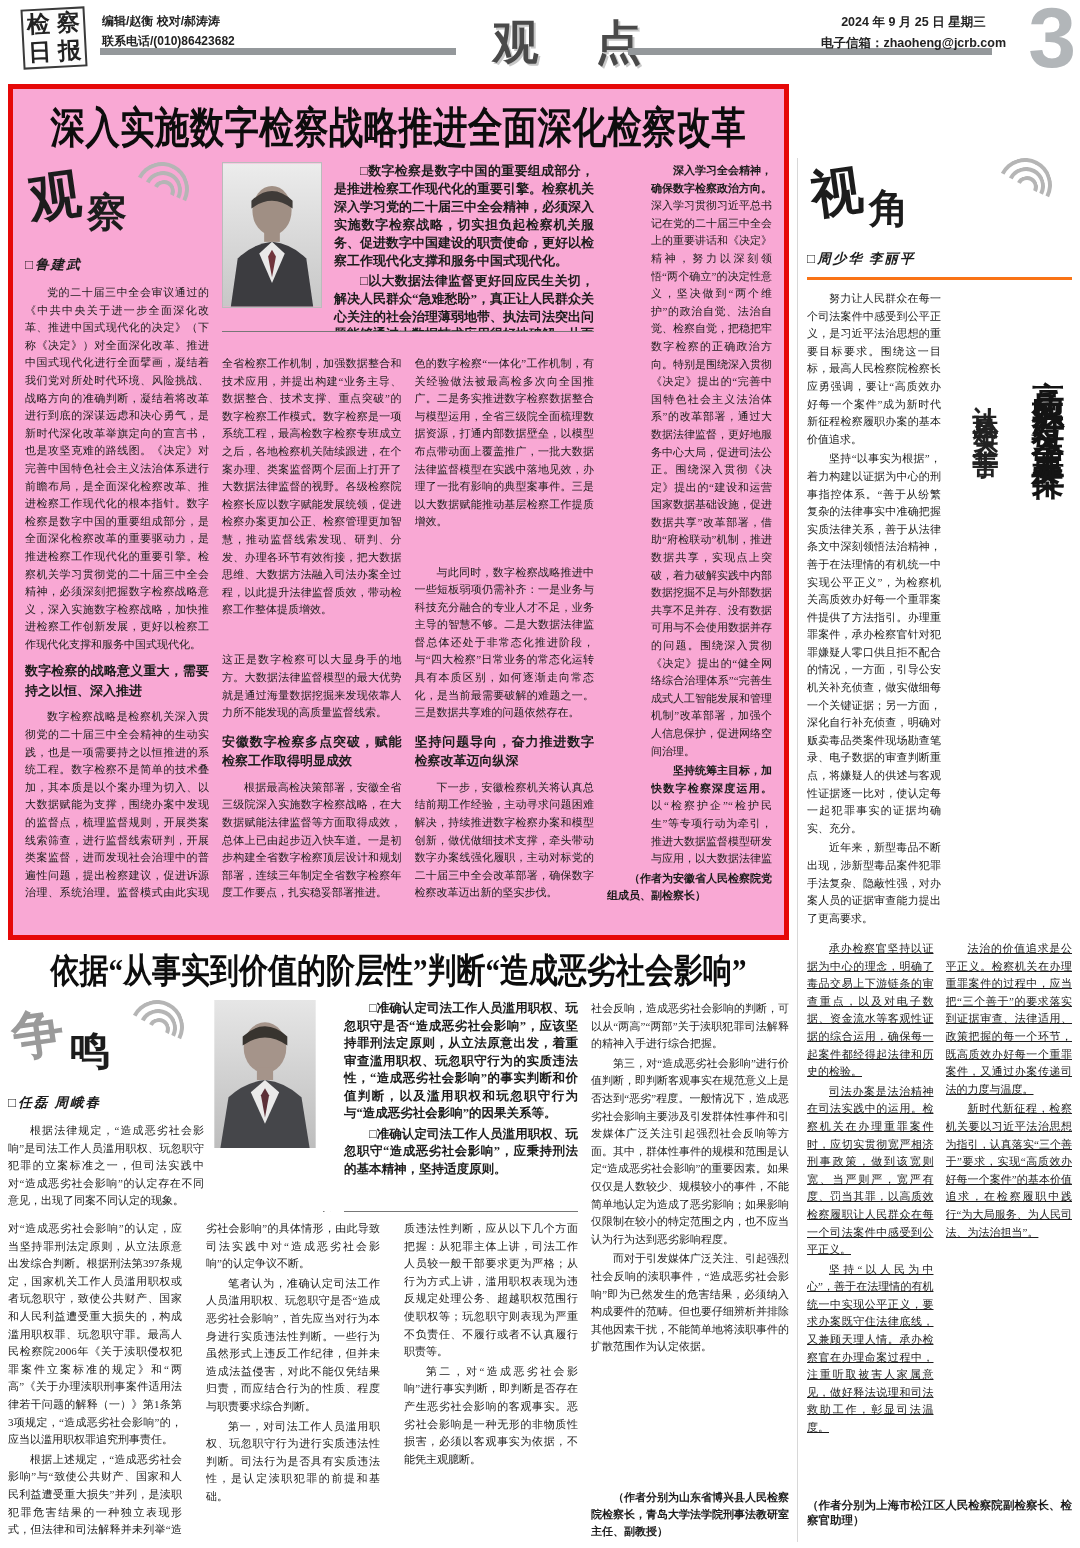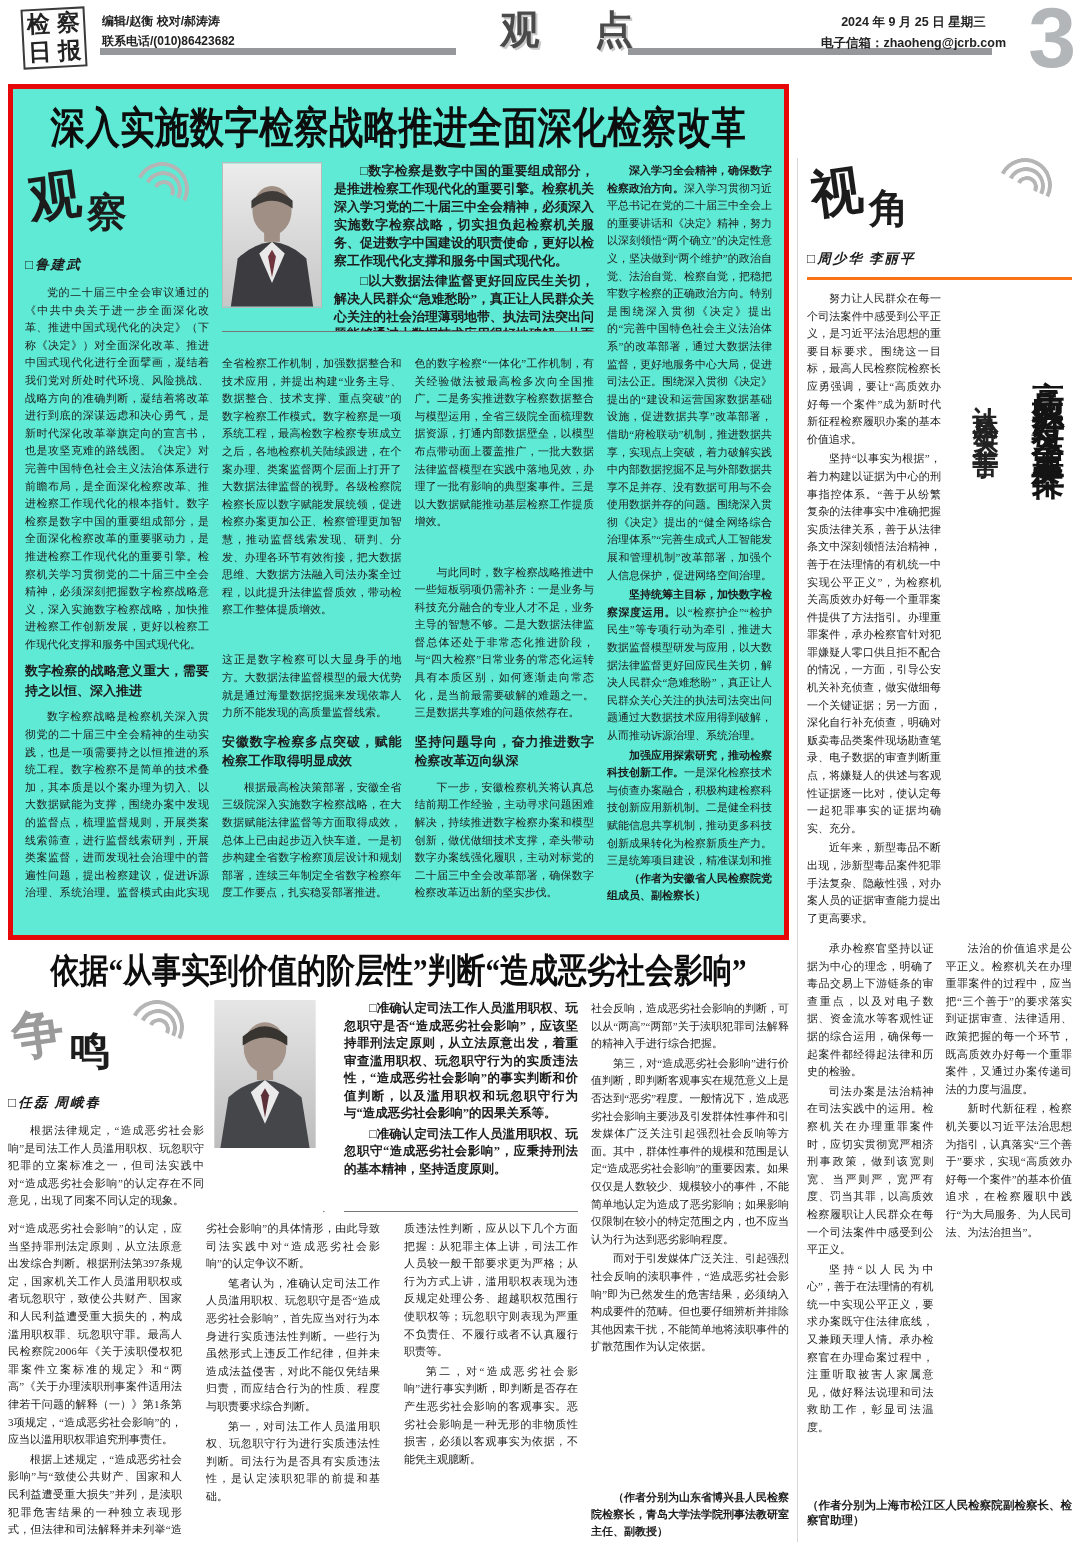--- a/index.html
+++ b/index.html
@@ -10,22 +10,22 @@
   .header { position:absolute; left:0; top:0; width:1080px; height:82px; }
   .masthead { position:absolute; left:22px; top:8px; width:64px; height:60px;
     border:2px solid #3a3a3a; transform:rotate(-3deg);
     display:grid; grid-template-columns:1fr 1fr; align-items:center;
     font-weight:bold; font-size:23px; line-height:1.05; text-align:center; color:#222; background:#fdfdfd;}
   .header-meta { position:absolute; left:102px; top:12px; font-family:"Liberation Sans",sans-serif;
     font-size:12px; line-height:1.65; color:#222; font-weight:bold;}
   .rule { position:absolute; top:48px; height:7px; background:#94989b; }
   .rule-left { left:100px; width:356px; }
   .rule-right{ left:628px; width:364px; }
-  .section-title { position:absolute; left:478px; top:3px; width:200px; text-align:center;
-    font-family:"Liberation Sans",sans-serif; font-weight:bold; font-size:39px; letter-spacing:22px;
+  .section-title { position:absolute; left:478px; top:12px; width:200px; text-align:center;
+    font-family:"Liberation Sans",sans-serif; font-weight:bold; font-size:46px; letter-spacing:22px;
     color:#4a4a4a; text-shadow:2px 2px 0 #c8c8c8; white-space:nowrap;}
   .header-right { position:absolute; right:74px; top:12px; text-align:center;
     font-family:"Liberation Sans",sans-serif; font-size:12.5px; line-height:1.65; color:#222; font-weight:bold;}
   .page-number { position:absolute; right:4px; top:-6px; font-family:"Liberation Sans",sans-serif;
     font-size:86px; font-weight:bold; color:#b2b6b9; line-height:1;}
 
   
   p.body { font-size:11px; line-height:1.6; text-align:justify; text-indent:2em; margin-bottom:2px;}
   p.cont { text-indent:0; }
   .subhead { font-family:"Liberation Sans",sans-serif; font-weight:bold; font-size:13px;
@@ -41,28 +41,28 @@
   .brand .gray { color:#9a9a9a; }
   .swoosh { position:absolute; right:18px; top:0; width:56px; height:56px; pointer-events:none;}
   .swoosh i { position:absolute; display:block; border:4px solid #b5b5b5; border-radius:50%;
     border-bottom-color:transparent; border-left-color:transparent; transform:rotate(-18deg);}
   .swoosh i:nth-child(1){ width:54px; height:54px; left:0; top:0;}
   .swoosh i:nth-child(2){ width:38px; height:38px; left:9px; top:9px;}
   .swoosh i:nth-child(3){ width:22px; height:22px; left:18px; top:18px;}
 
   
   .main-article { position:absolute; left:8px; top:84px; width:781px; height:856px;
-    border:5px solid #e60808; background:#5eead4; overflow:hidden;}
+    border:5px solid #e60808; background:#f9a8d4; overflow:hidden;}
   .main-headline { font-size:35px; font-weight:bold; text-align:center; white-space:nowrap;
     margin:10px 0 8px; transform:scale(0.98,1.22); transform-origin:top center; letter-spacing:0.5px; color:#0d0d0d;}
   .main-body { display:flex; gap:13px; padding:8px 12px 10px; height:760px; overflow:hidden;}
   .m-col1 { width:184px; flex:none; overflow:hidden;}
   .m-mid  { width:372px; flex:none; display:flex; flex-direction:column; overflow:hidden;}
   .m-col4 { flex:1; display:flex; flex-direction:column; overflow:hidden;}
-  .m-col4-text { flex:1; overflow:hidden;}
+  .m-col4-text { flex:1; overflow:hidden;margin-left:44px;}
   .mid-top { display:flex; gap:12px; height:170px; overflow:hidden;
     border-bottom:1px solid #777; padding-bottom:12px;}
   .photo-frame { width:100px; height:146px; flex:none; border:1px solid #bbb;}
   .intro-text { flex:1; font-weight:bold; font-size:13px; line-height:1.38; text-align:justify;}
   .intro-text p { text-indent:2em; margin-bottom:2px;}
   .mid-cols { display:flex; gap:13px; flex:1; overflow:hidden; padding-top:23px;}
   .mid-col { flex:1; display:flex; flex-direction:column; overflow:hidden;}
   .mid-col .grow { flex:1; overflow:hidden;}
 
   
@@ -70,21 +70,21 @@
     border-left:1px solid #d8d8d8; padding-left:9px; overflow:hidden;}
   .side-authors { font-weight:bold; font-style:italic; font-size:13.5px; letter-spacing:2px;
     border-bottom:3px solid #f97316; padding-bottom:9px; margin:4px 0 10px;}
   .side-upper { display:flex; gap:8px; height:642px; overflow:hidden;}
   .su-left { width:134px; flex:none; overflow:hidden;}
   .su-right { flex:1; position:relative;}
   .v-main { position:absolute; right:2px; top:64px; writing-mode:vertical-rl;
     font-family:"Liberation Sans",sans-serif; font-weight:bold; font-size:33px; letter-spacing:8px; color:#141414;}
   .v-sub { position:absolute; right:68px; top:96px; writing-mode:vertical-rl;
     font-family:"Liberation Sans",sans-serif; font-weight:bold; font-size:26px; letter-spacing:6px; color:#222;}
-  .side-lower { display:flex; gap:12px; height:550px; overflow:hidden; margin-top:8px;}
+  .side-lower { display:flex; gap:12px; height:550px; overflow:hidden; margin-top:8px;text-decoration:underline;}
   .sl-col { flex:1; overflow:hidden;}
   .side-attribution { font-weight:bold; font-size:11.5px; margin-top:8px; text-align:justify;}
 
   
   .bottom-article { position:absolute; left:8px; top:946px; width:781px; height:596px; overflow:hidden;}
   .bottom-headline { font-size:29px; font-weight:bold; text-align:center; white-space:nowrap;
     margin:2px 0 12px; transform:scaleY(1.18); transform-origin:top center; color:#0d0d0d;}
   .bottom-body { display:flex; gap:13px; height:540px; overflow:hidden;}
   .b-left { width:570px; flex:none; display:flex; flex-direction:column; overflow:hidden;}
   .b-top { display:flex; gap:10px; height:212px; overflow:hidden;}

